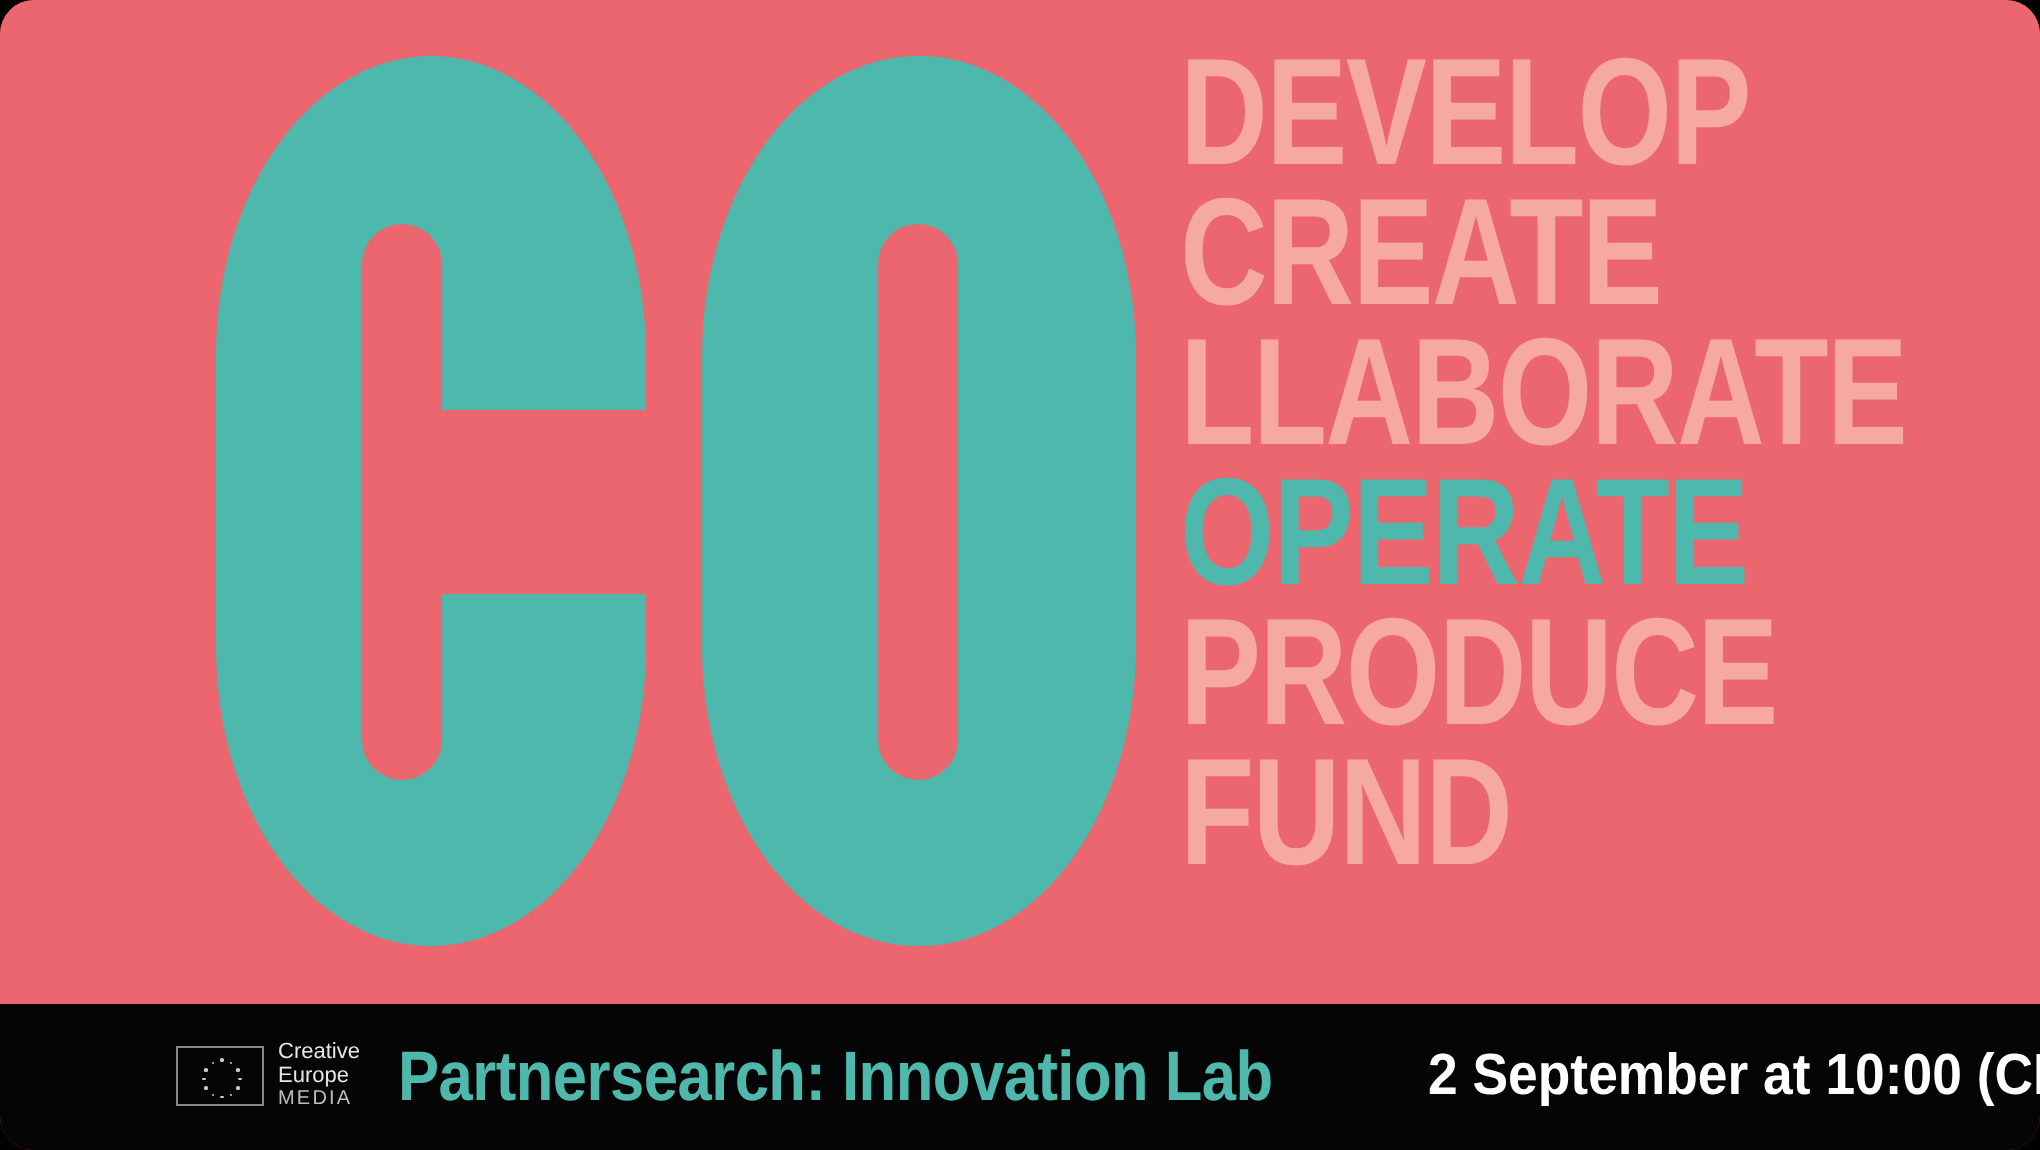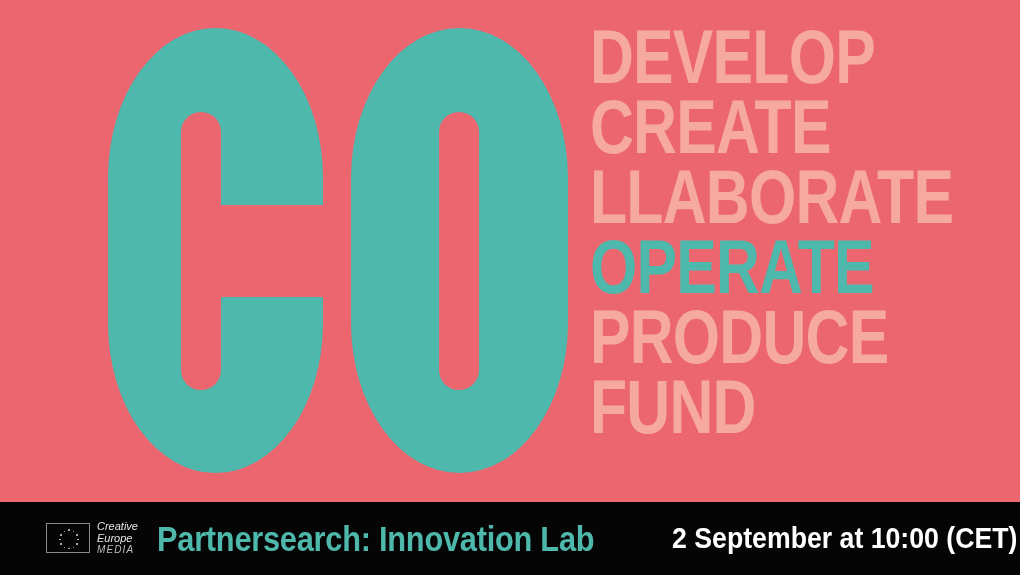--- a/index.html
+++ b/index.html
@@ -10,20 +10,21 @@
   body {
     font-family: "Liberation Sans", sans-serif;
   }
 
   .poster {
     position: relative;
     width: 1020px;
     height: 575px;
     overflow: hidden;
     background: #c2410c;
+    border-radius: 17px;
   }
 
   
   .hero {
     position: absolute;
     left: 0;
     top: 0;
     width: 1020px;
     height: 502px;
     background: #EC6670;
@@ -117,23 +118,22 @@
     height: 73px;
     background: #050505;
     display: flex;
     align-items: center;
   }
 
   
   .ce-logo {
     display: flex;
     align-items: center;
-    margin-left: 46px;
+    margin-left: 88px;
     gap: 7px;
-    font-style: italic;
   }
   .eu-flag {
     position: relative;
     width: 44px;
     height: 30px;
     border: 1px solid #8A8A8A;
     box-sizing: border-box;
   }
   .eu-flag .star {
     position: absolute;

